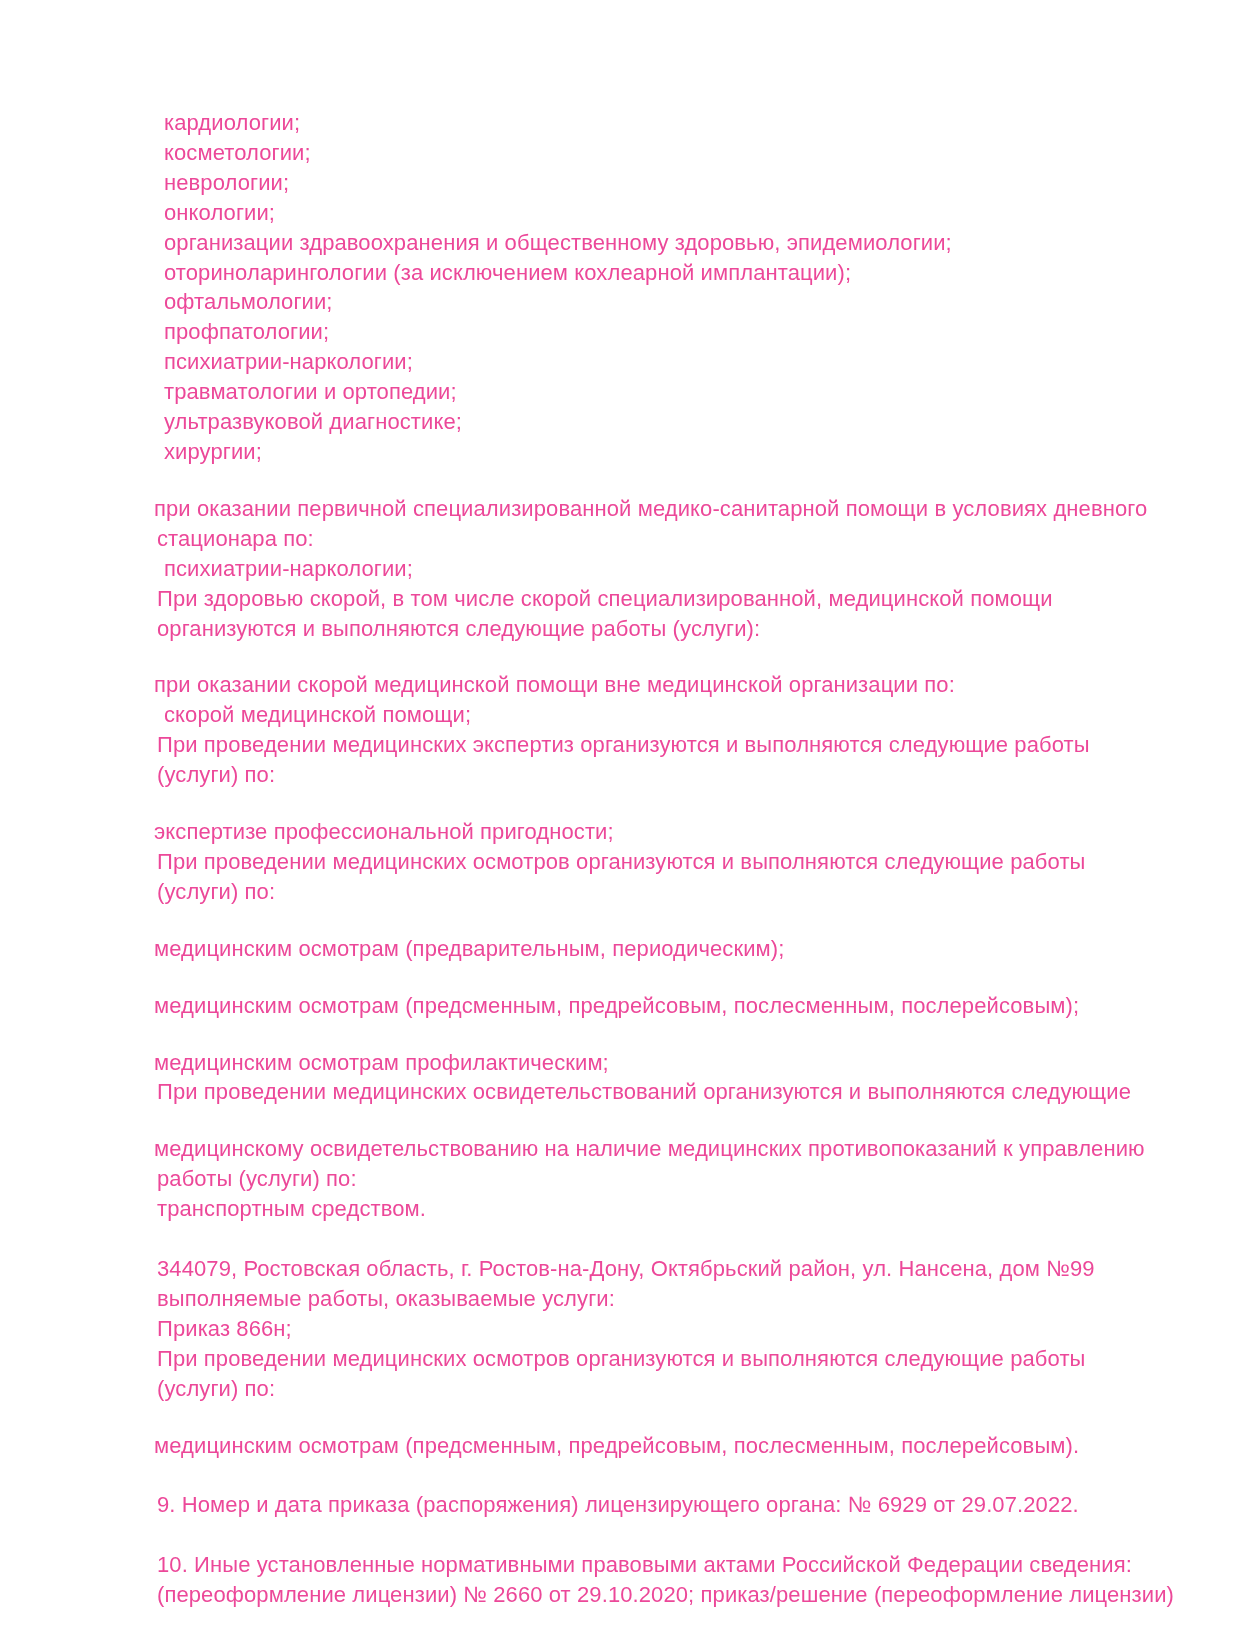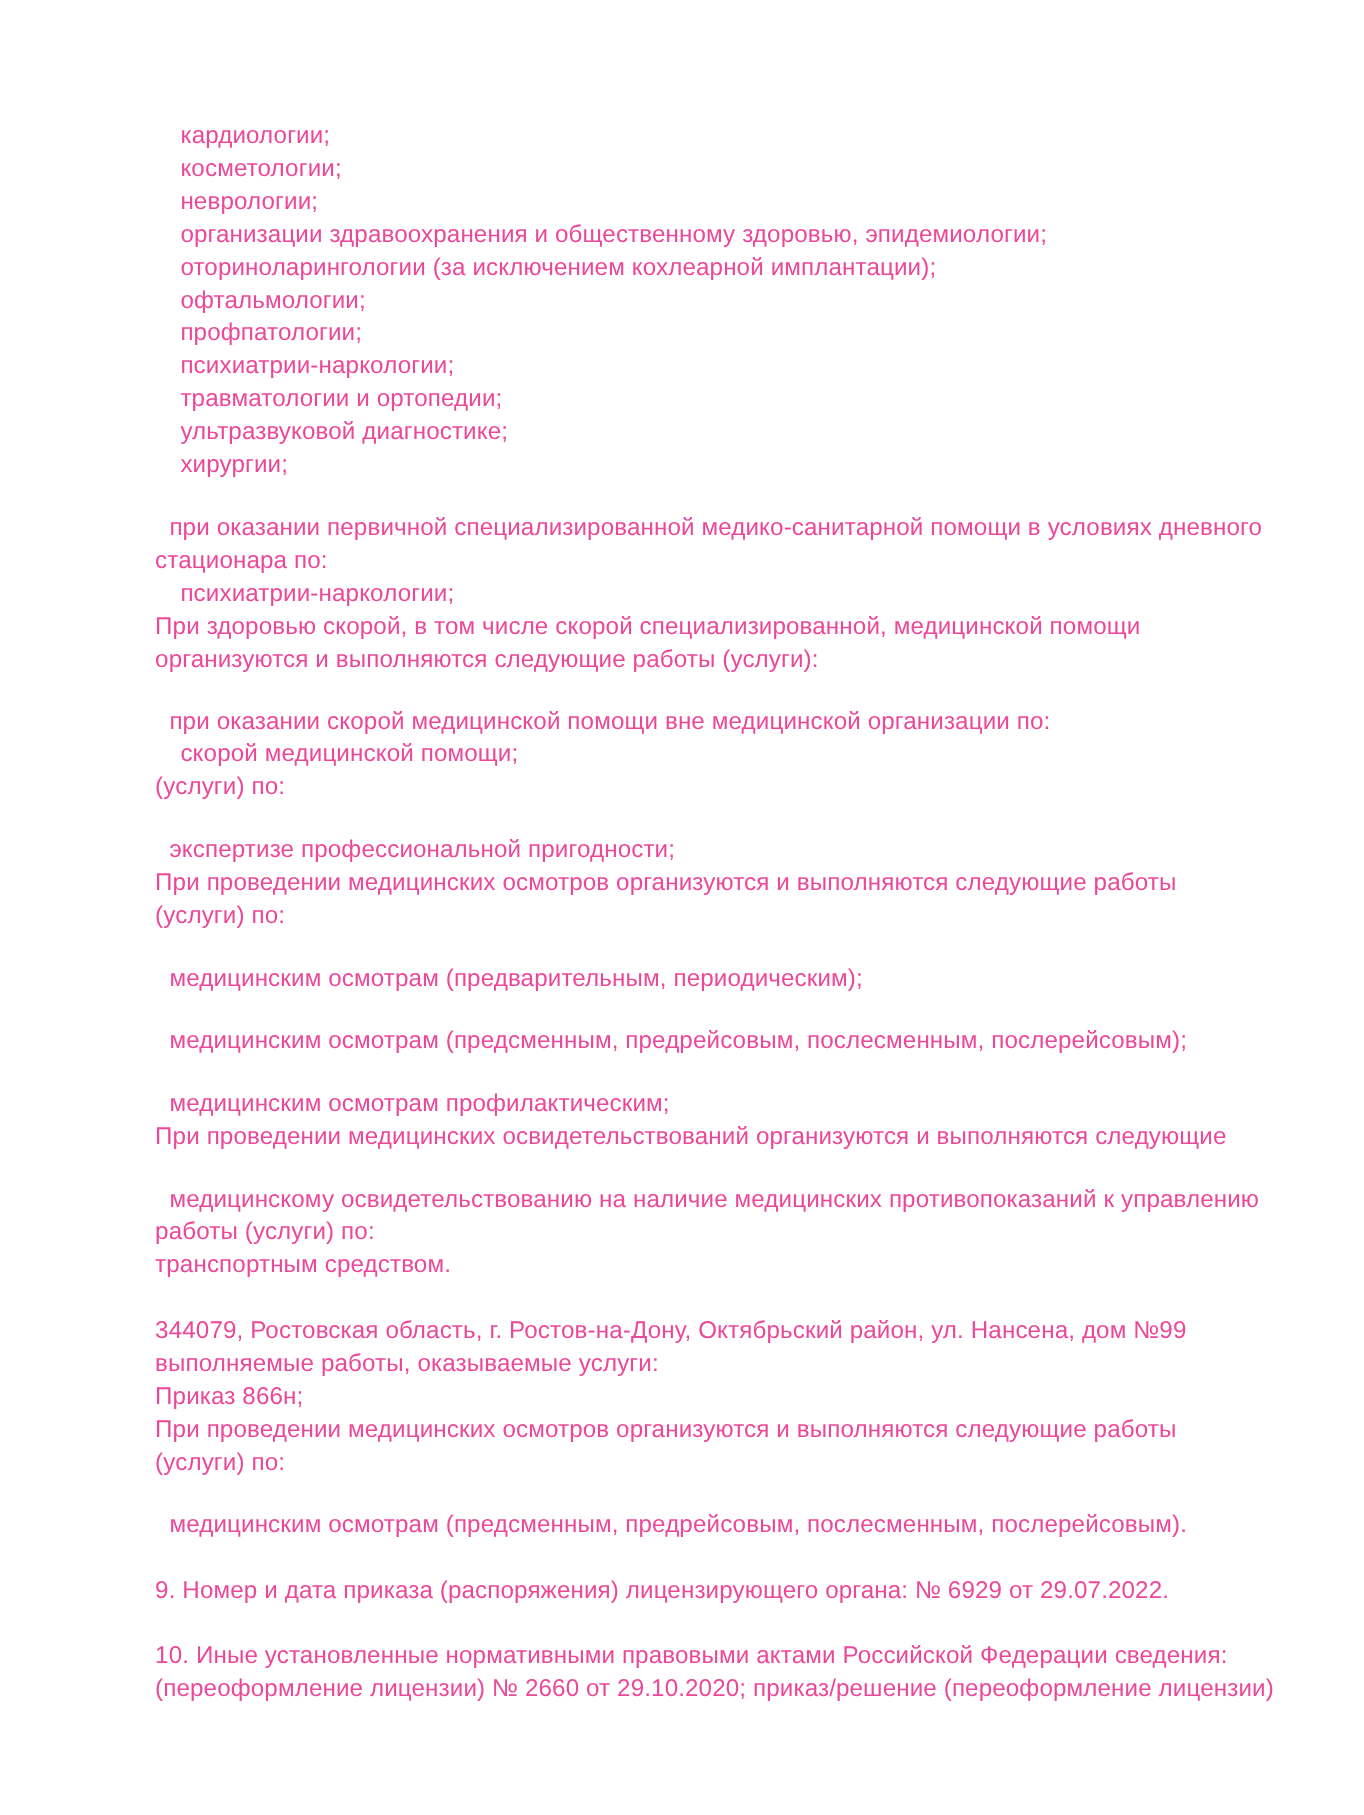--- a/index.html
+++ b/index.html
@@ -18,48 +18,50 @@
     padding: 108px 120px 0 141px;
   }
   .line {
     font-family: Liberation Sans, sans-serif;
     font-size: 22px;
     line-height: 29.9px;
     color: #ec4899;
     white-space: nowrap;
     letter-spacing: 0.1px;
   }
-  .indent-0 { margin-left: 0; }
+  .indent-0 { margin-left: 16px; }
   .indent-1 { margin-left: 13px; margin-top: 27px; }
   .indent-2 { margin-left: 23px; }
   .blank { min-height: 29.9px; }
 </style>
 </head>
 <body>
 
 <div class="page">
   <div class="doc-body" id="doc-body">
       <div class="line indent-2">кардиологии;</div>
       <div class="line indent-2">косметологии;</div>
       <div class="line indent-2">неврологии;</div>
+      <div class="line indent-2">онкологии;</div>
       <div class="line indent-2">организации здравоохранения и общественному здоровью, эпидемиологии;</div>
       <div class="line indent-2">оториноларингологии (за исключением кохлеарной имплантации);</div>
       <div class="line indent-2">офтальмологии;</div>
       <div class="line indent-2">профпатологии;</div>
       <div class="line indent-2">психиатрии-наркологии;</div>
       <div class="line indent-2">травматологии и ортопедии;</div>
       <div class="line indent-2">ультразвуковой диагностике;</div>
       <div class="line indent-2">хирургии;</div>
       <div class="line indent-1">при оказании первичной специализированной медико-санитарной помощи в условиях дневного</div>
       <div class="line indent-0">стационара по:</div>
       <div class="line indent-2">психиатрии-наркологии;</div>
       <div class="line indent-0">При здоровью скорой, в том числе скорой специализированной, медицинской помощи</div>
       <div class="line indent-0">организуются и выполняются следующие работы (услуги):</div>
       <div class="line indent-1">при оказании скорой медицинской помощи вне медицинской организации по:</div>
       <div class="line indent-2">скорой медицинской помощи;</div>
+      <div class="line indent-0">При проведении медицинских экспертиз организуются и выполняются следующие работы</div>
       <div class="line indent-0">(услуги) по:</div>
       <div class="line indent-1">экспертизе профессиональной пригодности;</div>
       <div class="line indent-0">При проведении медицинских осмотров организуются и выполняются следующие работы</div>
       <div class="line indent-0">(услуги) по:</div>
       <div class="line indent-1">медицинским осмотрам (предварительным, периодическим);</div>
       <div class="line indent-1">медицинским осмотрам (предсменным, предрейсовым, послесменным, послерейсовым);</div>
       <div class="line indent-1">медицинским осмотрам профилактическим;</div>
       <div class="line indent-0">При проведении медицинских освидетельствований организуются и выполняются следующие</div>
       <div class="line indent-1">медицинскому освидетельствованию на наличие медицинских противопоказаний к управлению</div>
       <div class="line indent-0">работы (услуги) по:</div>

